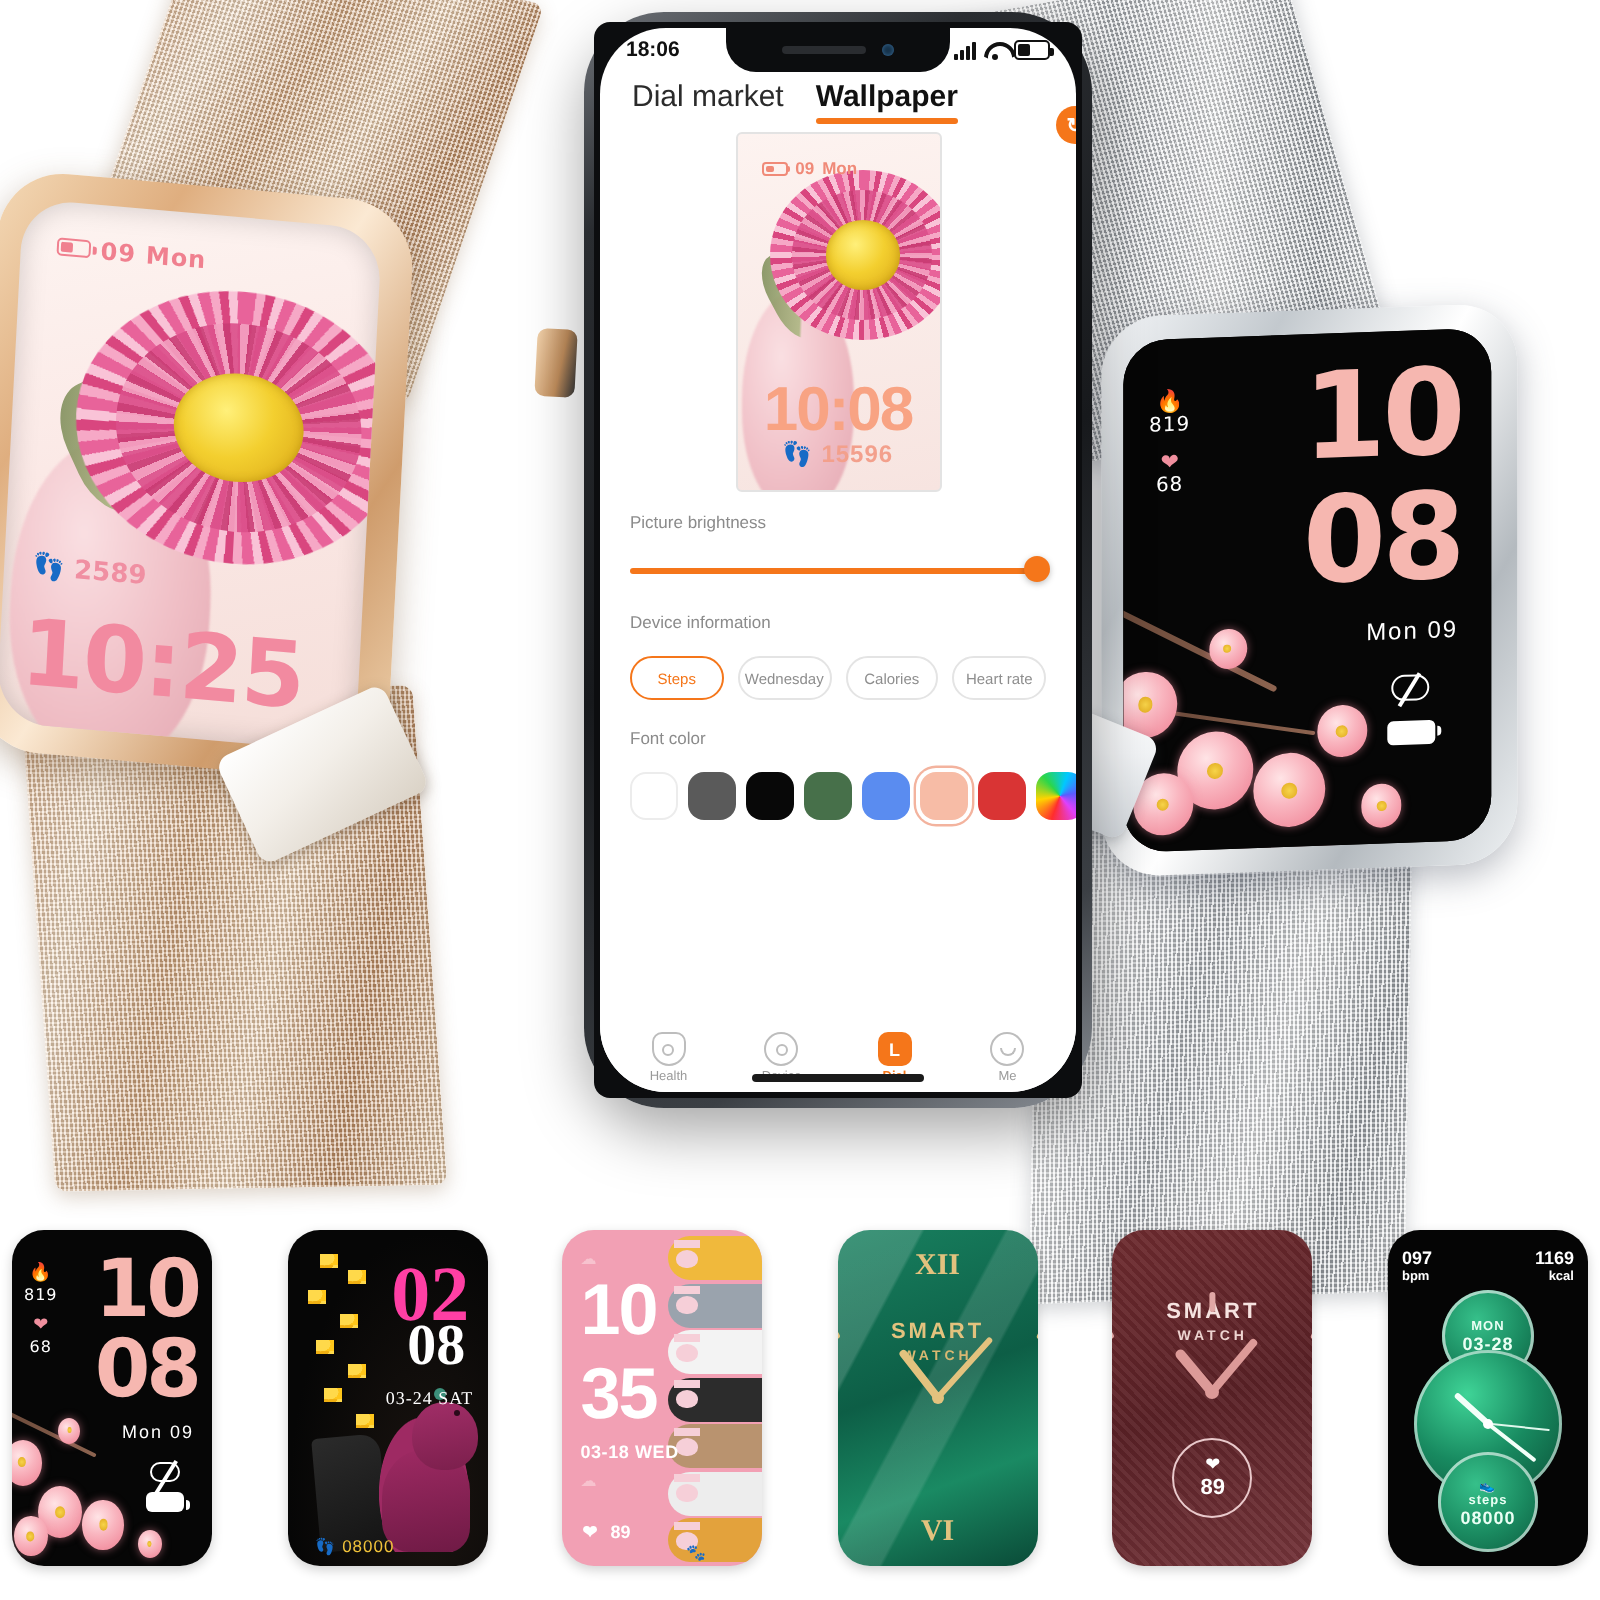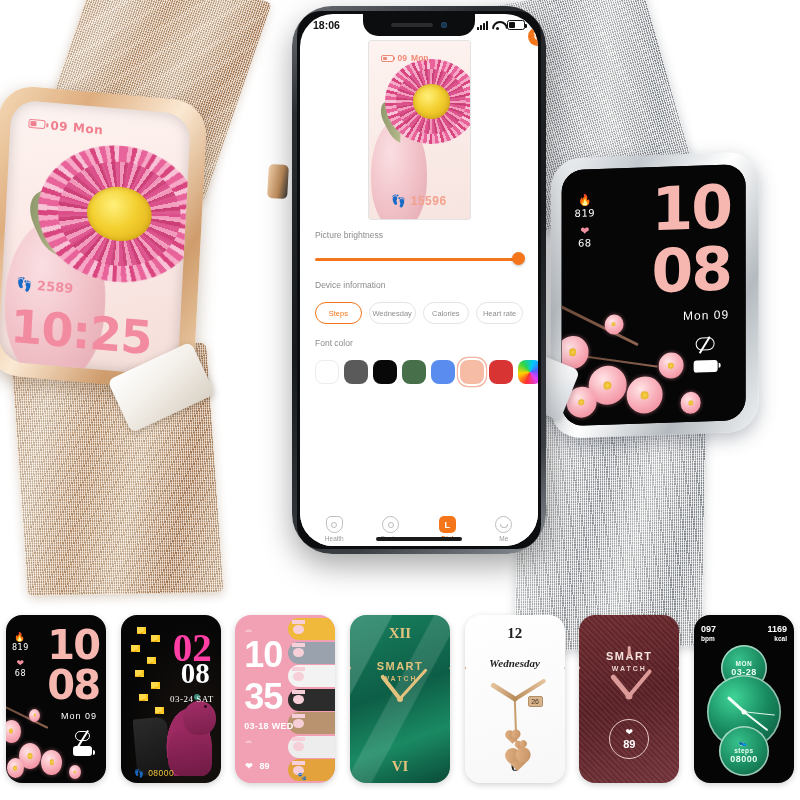--- a/index.html
+++ b/index.html
@@ -216,21 +216,21 @@
   
   .phone {
     position: absolute; left: 292px; top: 6px; width: 254px; height: 548px;
     border-radius: 40px;
     background: linear-gradient(150deg,#6e7278 0%,#2a2d31 16%,#17191c 50%,#3b3f44 84%,#8b9097 100%);
     padding: 5px;
     box-shadow: 0 12px 30px rgba(0,0,0,.35);
     z-index: 20;
   }
   .phone-inner {
-    position: absolute; inset: 5px; border-radius: 24px;
+    position: absolute; inset: 5px; border-radius: 8px;
     background: #0c0d0f; padding: 3px;
   }
   .phone-screen {
     position: absolute; inset: 3px; border-radius: 33px; overflow: hidden;
     background: #ffffff; display: flex; flex-direction: column;
   }
   .notch {
     position: absolute; left: 50%; top: 0; transform: translateX(-50%);
     width: 112px; height: 22px; background: #0c0d0f;
     border-radius: 0 0 15px 15px; z-index: 9;
@@ -611,39 +611,44 @@
                 <i></i>
                 <i></i>
               </span>
             <span class="wifi"></span>
             <span class="sb-batt">
                 <i></i>
               </span>
           </span>
         </div>
 
+        <div class="tabs">
+          <div class="tab">Dial market</div>
+          <div class="tab active">Wallpaper</div>
+        </div>
 
         <div class="preview-wrap">
           <div class="preview">
             <div class="floral">
               <div class="vase"></div>
               <div class="stem"></div>
               <div class="daisy" style="left:16%; top:10%; width:92%; height:48%;">
                 <div class="petals"></div>
                 <div class="petals2"></div>
                 <div class="core"></div>
               </div>
             </div>
             <div class="pv-top">
               <span class="pv-batt">
                   <i></i>
                 </span>
               <span>09</span>
               <span>Mon</span>
             </div>
+            <div class="pv-time">10:08</div>
             <div class="pv-steps">
               <span>👣</span>
               <span>15596</span>
             </div>
           </div>
           <div class="preview-badge">↻</div>
         </div>
 
         <div class="settings">
 
@@ -806,36 +811,20 @@
       <div class="brandname" style="top:27%; color:#e3c27e; font-size:11px;">SMART</div>
       <div class="brandsub" style="top:36%; color:#d9b872;">WATCH</div>
       <div class="tick" style="background:#e3c27e; transform:translate(-50%,-50%) rotate(30deg) translateY(-48px);"></div>
 
       <div class="tick" style="background:#e3c27e; transform:translate(-50%,-50%) rotate(330deg) translateY(-48px);"></div>
       <div class="hand" style="width:4px; height:30px; background:#e3c27e; transform:translateX(-50%) rotate(-38deg);"></div>
       <div class="hand" style="width:3.4px; height:40px; background:#e3c27e; transform:translateX(-50%) rotate(42deg);"></div>
       <div class="pivot" style="width:6px;height:6px;background:#e3c27e;"></div>
     </div>
 
-    <div class="thumb t5">
-      <div class="roman" style="top:6%; color:#1f1f1f;">12</div>
-      <div class="roman" style="bottom:5%; color:#1f1f1f;">6</div>
-      <div class="script">Wednesday</div>
-      <div class="tick" style="background:#c79c6e; transform:translate(-50%,-50%) rotate(30deg) translateY(-48px);"></div>
-
-      <div class="tick" style="background:#c79c6e; transform:translate(-50%,-50%) rotate(330deg) translateY(-48px);"></div>
-      <div class="datebox">26</div>
-      <div class="hand" style="width:5px; height:28px; background:linear-gradient(180deg,#e8c6a0,#b98c5c); transform:translateX(-50%) rotate(-58deg);"></div>
-      <div class="hand" style="width:4px; height:36px; background:linear-gradient(180deg,#e8c6a0,#b98c5c); transform:translateX(-50%) rotate(58deg);"></div>
-      <div class="hand" style="width:1.6px; height:44px; background:#c79c6e; transform:translateX(-50%) rotate(178deg);"></div>
-      <div class="pivot" style="width:5px;height:5px;background:#b98c5c;"></div>
-      <div class="heart" style="left:43%; top:70%; width:9px; height:9px;"></div>
-      <div class="heart" style="left:52%; top:76%; width:7px; height:7px;"></div>
-      <div class="heart" style="left:45%; top:82%; width:15px; height:15px;"></div>
-    </div>
 
     <div class="thumb t6">
       <div class="brandname" style="top:21%; color:#f6e3e0; font-size:11px;">SMART</div>
       <div class="brandsub" style="top:30%; color:#eed4d0;">WATCH</div>
       <div class="tick" style="background:#e0a7a5; transform:translate(-50%,-50%) rotate(0deg) translateY(-48px);"></div>
       <div class="tick" style="background:#e0a7a5; transform:translate(-50%,-50%) rotate(30deg) translateY(-48px);"></div>
 
       <div class="tick" style="background:#e0a7a5; transform:translate(-50%,-50%) rotate(330deg) translateY(-48px);"></div>
       <div class="hand" style="width:5px; height:27px; background:#dc9a98; transform:translateX(-50%) rotate(-40deg); bottom:52%;"></div>
       <div class="hand" style="width:4px; height:34px; background:#dc9a98; transform:translateX(-50%) rotate(40deg); bottom:52%;"></div>

